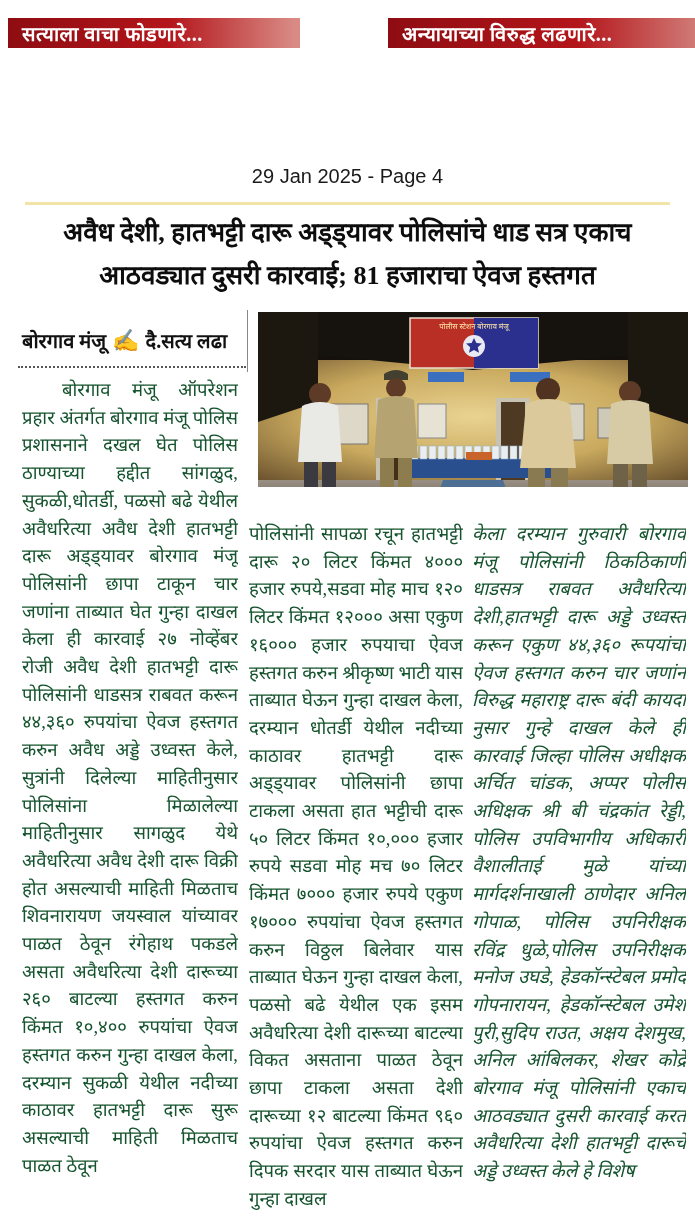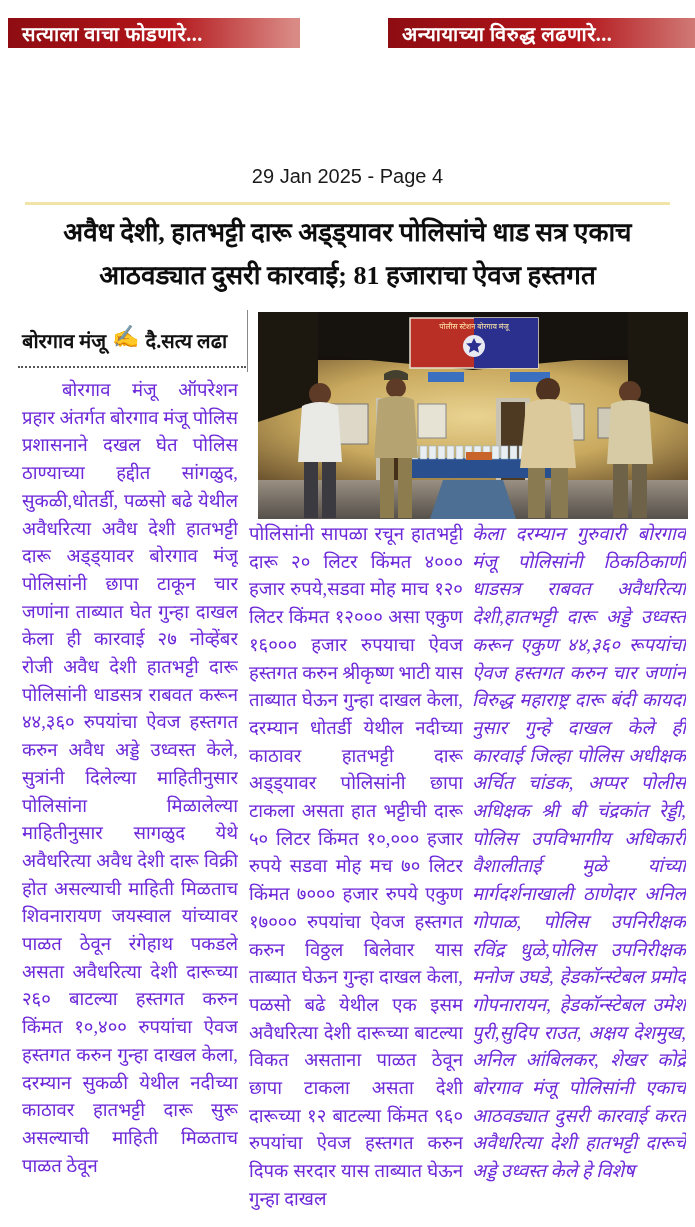--- a/index.html
+++ b/index.html
@@ -25,30 +25,30 @@
             font-family:"Liberation Sans","DejaVu Sans",sans-serif;font-size:20px;color:#1a1a1a;}
 
   .gold-rule{position:absolute;top:202px;left:25px;width:645px;height:3px;background:#f2e3a6;}
 
   
   .headline{position:absolute;top:211px;left:0;width:695px;text-align:center;font-weight:800;color:#0d0d0d;}
   .headline .hl{font-size:26px;line-height:43px;white-space:nowrap;}
 
   
   .byline{position:absolute;top:327px;left:22px;width:222px;font-weight:700;font-size:20px;
-          white-space:nowrap;color:#111;display:flex;gap:6px;}
+          white-space:nowrap;color:#111;display:flex;align-items:center;gap:6px;}
   .pen{font-size:22px;line-height:20px;}
   .dotted-rule{position:absolute;top:366px;left:18px;width:228px;border-top:2px dotted #555;}
   .v-divider{position:absolute;top:310px;left:247px;width:1px;height:62px;background:#888;}
 
   
-  .photo{position:absolute;top:312px;left:258px;width:430px;height:207px;background:#15100c;overflow:hidden;}
+  .photo{position:absolute;top:312px;left:258px;width:430px;height:175px;background:#15100c;overflow:hidden;}
 
   
-  .col{position:absolute;font-size:18.5px;line-height:27.7px;text-align:justify;color:#6d28d9;overflow:hidden;}
+  .col{position:absolute;font-size:18.5px;line-height:27.7px;text-align:justify;color:#14532d;overflow:hidden;}
   .col1{top:377px;left:22px;width:216px;height:842px;}
   .col1 p{text-indent:40px;}
   .col2{top:521px;left:249px;width:214px;height:700px;}
   .col3{top:521px;left:472px;width:214px;height:700px;font-style:italic;}
   .col p{margin:0;}
 </style>
 </head>
 <body>
 
 <div class="page">

